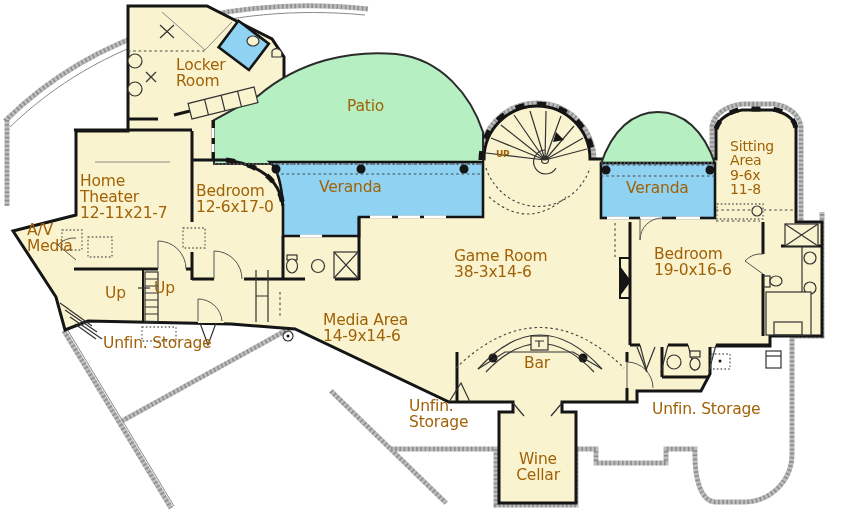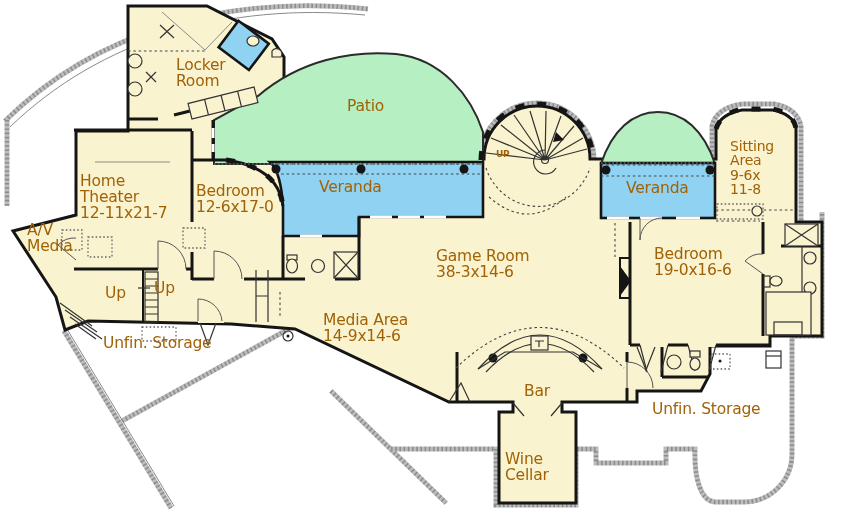--- a/index.html
+++ b/index.html
@@ -3,21 +3,21 @@
 <meta charset="utf-8">
 <style>
   html,body{margin:0;padding:0;background:#fff;}
   .plan{position:relative;width:850px;height:515px;background:#fff;overflow:hidden;
         font-family:"DejaVu Sans","Liberation Sans",sans-serif;}
   .plan svg{position:absolute;left:0;top:0;}
   .lbl{position:absolute;white-space:pre-line;color:#a16207;font-size:15.5px;
        line-height:1.02;letter-spacing:-0.2px;pointer-events:none;}
   .lbl.sm{font-size:14px;}
   .lbl.xs{font-size:9px;font-weight:bold;}
-  .lbl.ctr{}
+  .lbl.ctr{text-align:center;}
   
   .sp{stroke:#bdbdbd;stroke-width:5;fill:none;}
   .sp2{stroke:#8d8d8d;stroke-width:4.4;fill:none;stroke-dasharray:1.6 2.6;}
   .thin{stroke:#8a8a8a;stroke-width:1;fill:none;}
   .thin2{stroke:#333;stroke-width:1.2;fill:none;}
   .cream{fill:#FAF3CF;stroke:#151515;stroke-width:3;stroke-linejoin:miter;}
   .grn{fill:#B5EFC2;stroke:#2b2b2b;stroke-width:2;}
   .blu{fill:#8FD2F2;stroke:#151515;stroke-width:2.6;}
   .wall{stroke:#151515;stroke-width:3;fill:none;stroke-linecap:butt;}
   .wall2{stroke:#151515;stroke-width:2;fill:none;}
@@ -234,27 +234,29 @@
   <div class="lbl" style="left:196px;top:184px;">Bedroom
 12-6x17-0</div>
   <div class="lbl" style="left:319px;top:180px;">Veranda</div>
   <div class="lbl" style="left:626px;top:181px;">Veranda</div>
   <div class="lbl sm" style="left:730px;top:139px;">Sitting
 Area
 9-6x
 11-8</div>
   <div class="lbl" style="left:27px;top:223px;">A/V
 Media</div>
-  <div class="lbl" style="left:436px;top:249px;">Game Room
+  <div class="lbl" style="left:454px;top:249px;">Game Room
 38-3x14-6</div>
   <div class="lbl" style="left:654px;top:247px;">Bedroom
 19-0x16-6</div>
   <div class="lbl" style="left:105px;top:286px;">Up</div>
   <div class="lbl" style="left:154px;top:281px;">Up</div>
   <div class="lbl xs" style="left:496px;top:150px;">UP</div>
   <div class="lbl" style="left:103px;top:336px;">Unfin. Storage</div>
   <div class="lbl" style="left:323px;top:313px;">Media Area
 14-9x14-6</div>
-  <div class="lbl" style="left:524px;top:356px;margin-top:28px;">Bar</div>
+  <div class="lbl" style="left:524px;top:356px;">Bar</div>
+  <div class="lbl" style="left:409px;top:399px;">Unfin.
+Storage</div>
   <div class="lbl" style="left:652px;top:402px;">Unfin. Storage</div>
   <div class="lbl ctr" style="left:505px;top:452px;width:66px;">Wine
 Cellar</div>
 </div>
 
 </body></html>

